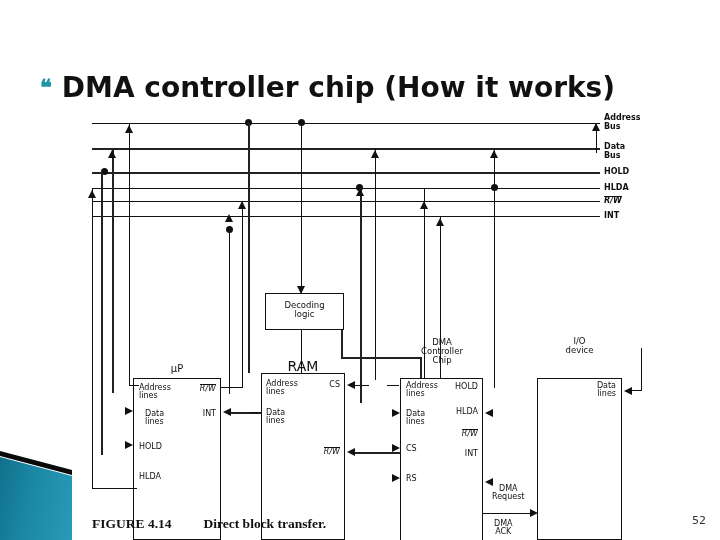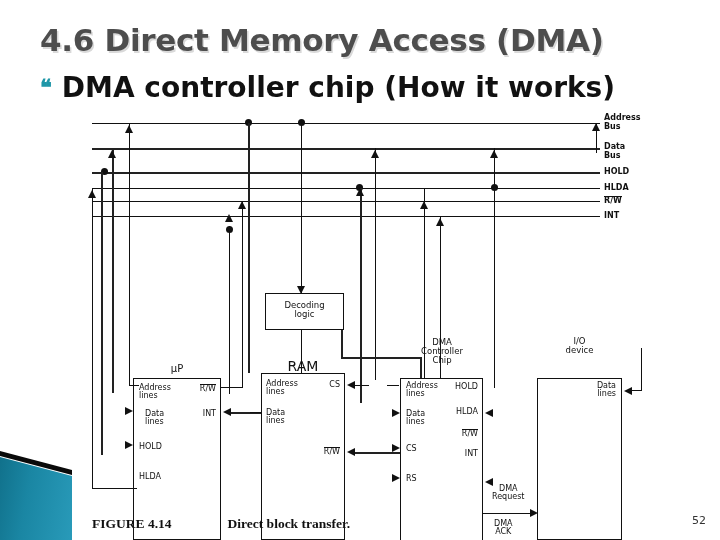--- a/index.html
+++ b/index.html
@@ -112,20 +112,21 @@
     font-weight: bold;
     color: #111111;
     line-height: 1.15;
     white-space: pre-line;
     font-family: "DejaVu Sans", sans-serif;
   }
   .ovl { 
     border-top: 1px solid #111;
     display: inline-block;
     line-height: 1;
+    font-style: italic;
   }
   .dot {
     position: absolute;
     width: 7px; height: 7px;
     border-radius: 50%;
     background: #111111;
   }
   .arrow-up, .arrow-down, .arrow-left, .arrow-right {
     position: absolute;
     width: 0; height: 0;
@@ -152,36 +153,35 @@
   }
   
   #caption {
     position: absolute;
     left: 92px; top: 516px;
     font-family: "Liberation Serif", serif;
     font-weight: bold;
     font-size: 13.5px;
     color: #111111;
   }
-  #caption .fignum { margin-right: 56px; }
+  #caption .fignum { margin-right: 32px; }
   
   #pagenum {
     position: absolute;
     right: 14px; top: 514px;
     font-size: 11px;
     color: #333333;
     font-family: "DejaVu Sans", sans-serif;
   }
 </style>
 </head>
 <body>
 
 <div id="slide">
 
-  <div id="title">4.6 Direct Memory Access (DMA)</div>
 
   <div id="bullet-row">
     <span id="bullet-glyph">❝</span>
     <span id="bullet-text">DMA controller chip (How it works)</span>
   </div>
 
   <div id="wedge-edge"></div>
   <div id="wedge"></div>
 
   <div id="figure">

